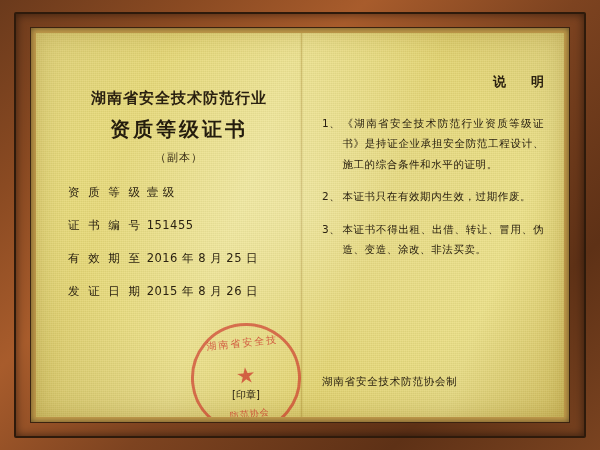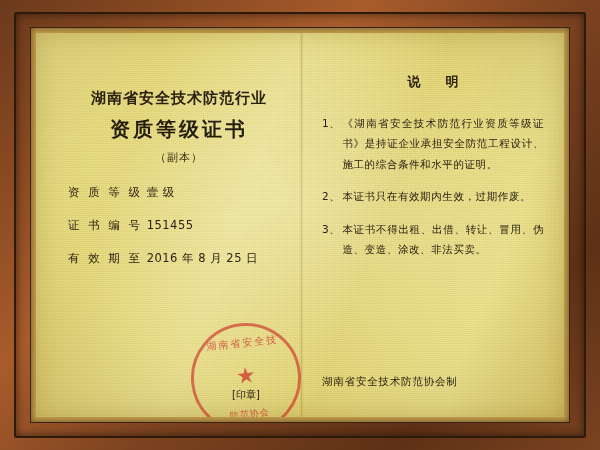--- a/index.html
+++ b/index.html
@@ -116,21 +116,21 @@
     font-size: 11.5px;
     color: #2b2211;
     margin-bottom: 18px;
     white-space: nowrap;
     letter-spacing: 0.5px;
   }
   .field-label { letter-spacing: 2.5px; }
   .field-value { letter-spacing: 0.5px; }
 
   .right-title {
-    text-align: center;
+    text-align: right;
     font-size: 13px;
     font-weight: bold;
     color: #2a2010;
     letter-spacing: 6px;
     margin-top: 24px;
   }
   .notes {
     margin-top: 22px;
     padding-right: 6px;
   }
@@ -228,20 +228,24 @@
           <span class="field-value">壹    级</span>
         </div>
         <div class="field-row">
           <span class="field-label">证 书 编 号</span>
           <span class="field-value">151455</span>
         </div>
         <div class="field-row">
           <span class="field-label">有 效 期 至</span>
           <span class="field-value">2016 年 8 月 25 日</span>
         </div>
+        <div class="field-row">
+          <span class="field-label">发 证 日 期</span>
+          <span class="field-value">2015 年 8 月 26 日</span>
+        </div>
       </div>
     </div>
 
     <div class="seal">
       <div class="seal-text-top">湖南省安全技</div>
       <div class="seal-star">★</div>
       <div class="seal-text-bottom">防范协会</div>
     </div>
     <div class="stamp-note">[印章]</div>
 

